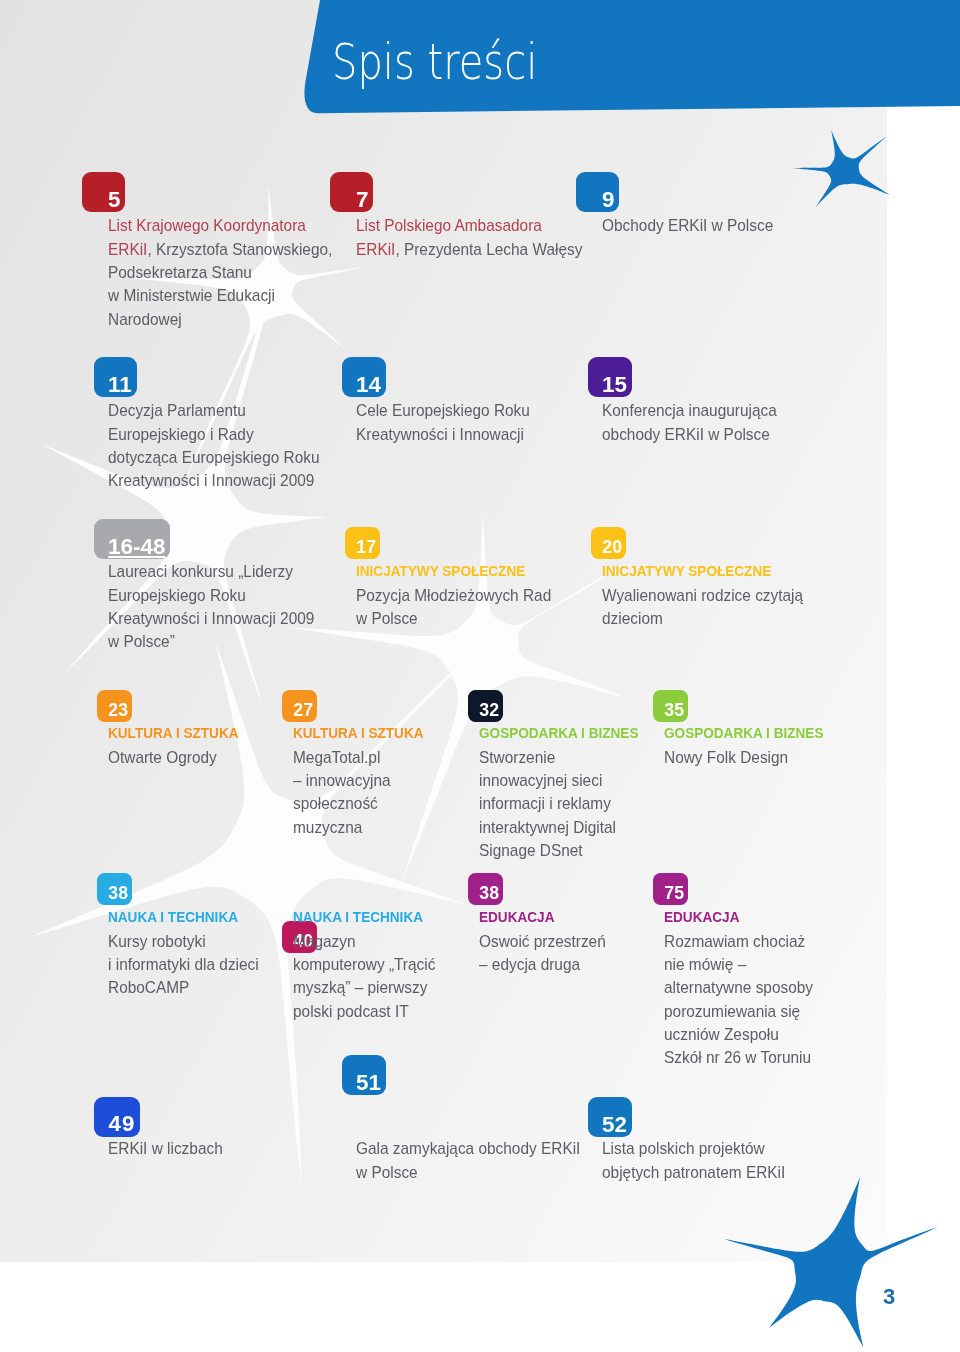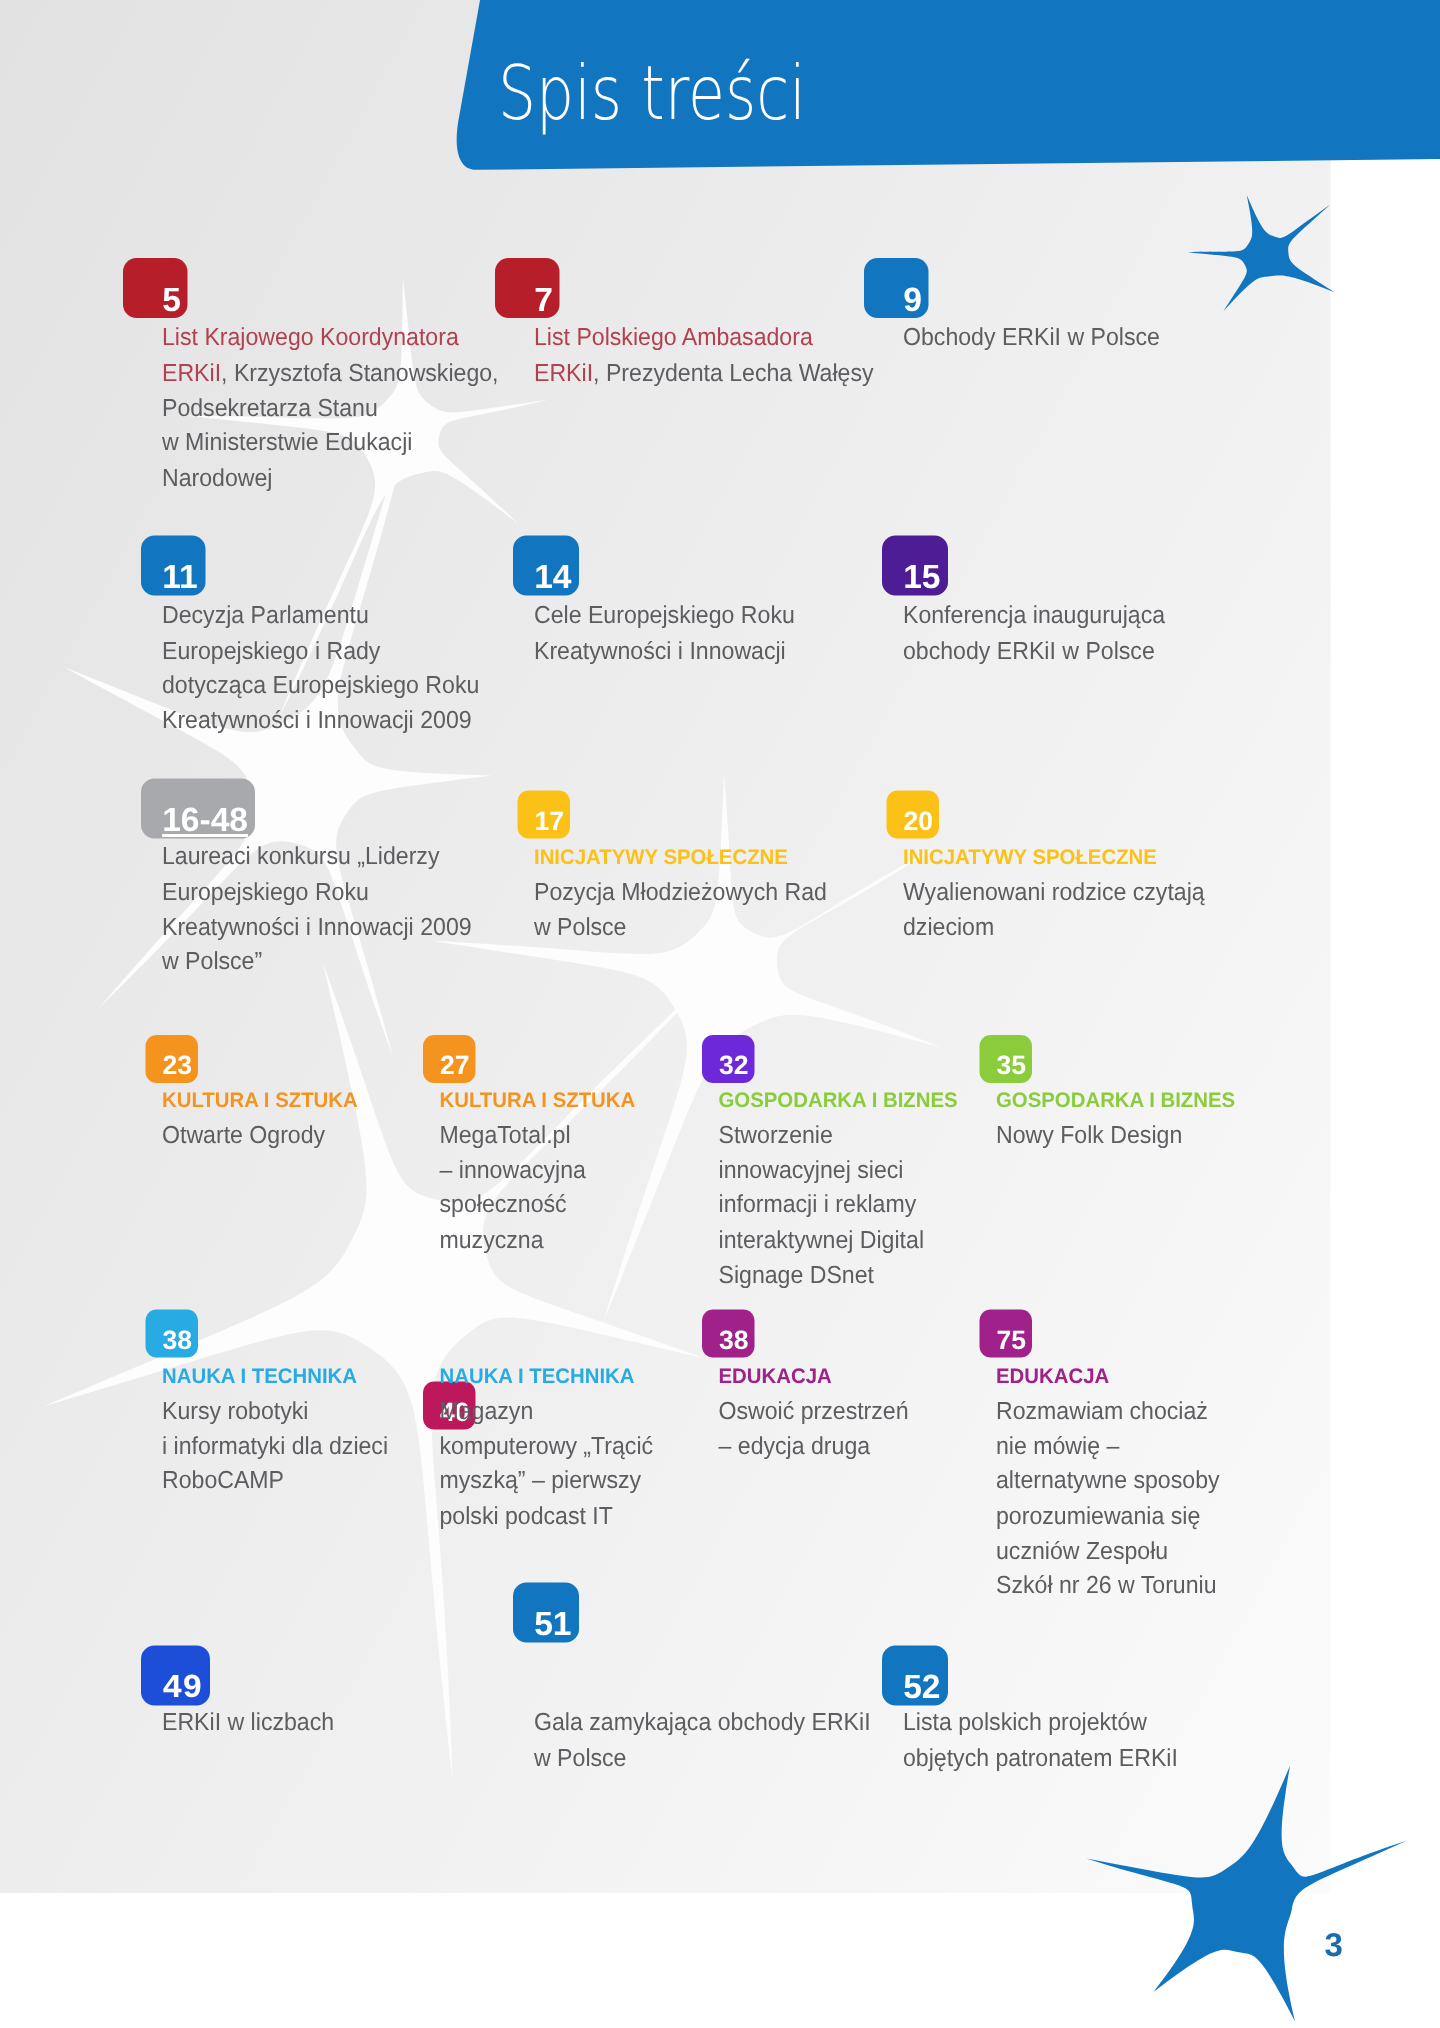--- a/index.html
+++ b/index.html
@@ -144,21 +144,21 @@
         <div class="badge sm" style="top: 690px; background: rgb(244, 148, 31); left: 281.994px;">
           <span>27</span>
         </div>
         <div class="cat" style="left: 293.4px; top: 722px; color: rgb(244, 148, 31);">KULTURA I SZTUKA</div>
         <div class="txt" style="left: 293.4px; top: 745.73px;">MegaTotal.pl</div>
         <div class="txt" style="left: 293.4px; top: 769.08px;">– innowacyjna</div>
         <div class="txt" style="left: 293.4px; top: 792.43px;">społeczność</div>
         <div class="txt" style="left: 293.4px; top: 815.78px;">muzyczna</div>
       </div>
       <div class="entry">
-        <div class="badge sm" style="top: 690px; background: #6d28d9; left: 467.994px; justify-content: flex-end;">
+        <div class="badge sm" style="top: 690px; background: #0f172a; left: 467.994px; justify-content: flex-end;">
           <span>32</span>
         </div>
         <div class="cat" style="left: 479.4px; top: 722px; color: rgb(139, 204, 60);">GOSPODARKA I BIZNES</div>
         <div class="txt" style="left: 479.4px; top: 745.73px;">Stworzenie</div>
         <div class="txt" style="left: 479.4px; top: 769.08px;">innowacyjnej sieci</div>
         <div class="txt" style="left: 479.4px; top: 792.43px;">informacji i reklamy</div>
         <div class="txt" style="left: 479.4px; top: 815.78px;">interaktywnej Digital</div>
         <div class="txt" style="left: 479.4px; top: 839.13px;">Signage DSnet</div>
       </div>
       <div class="entry">

